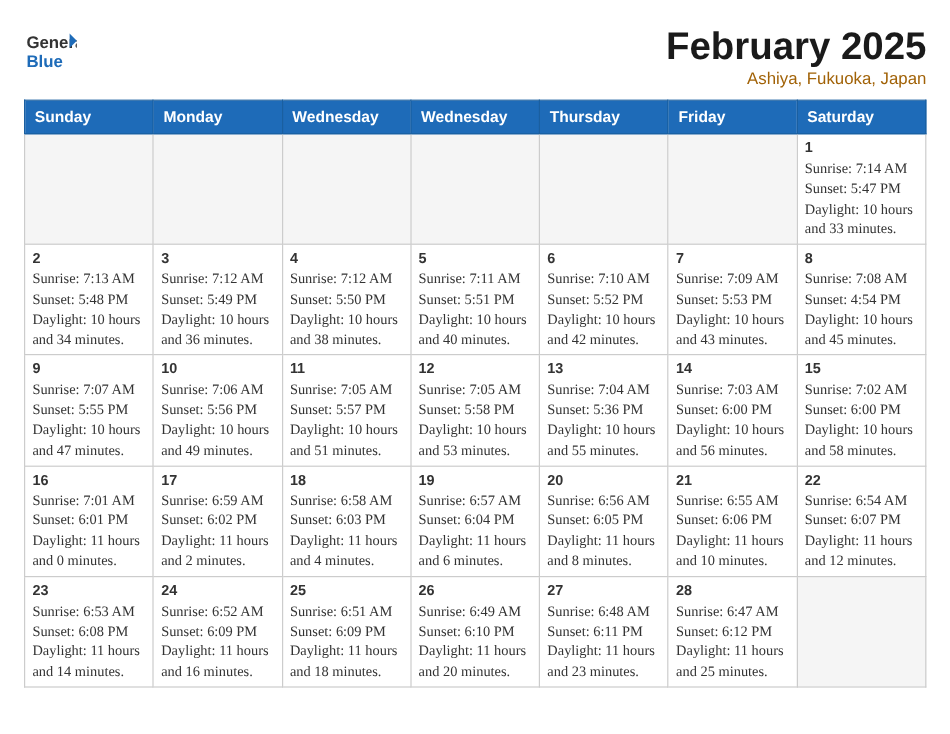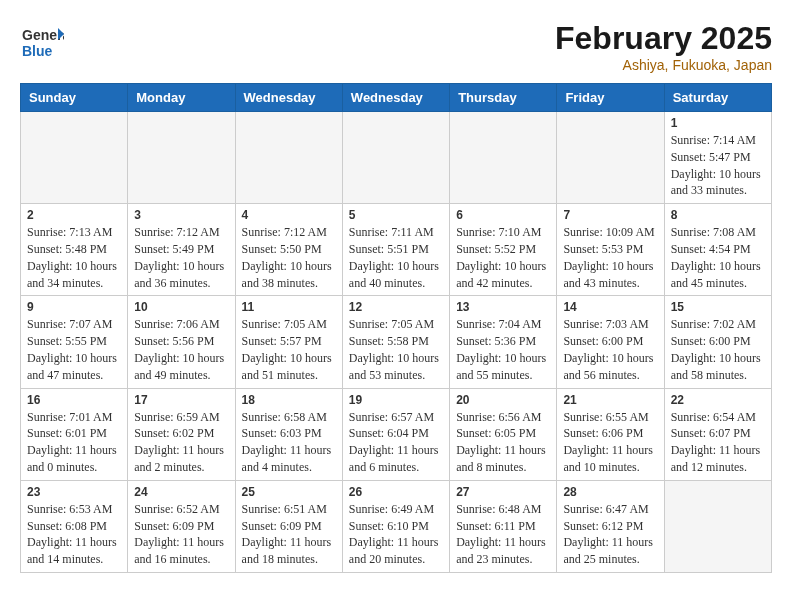--- a/index.html
+++ b/index.html
@@ -151,21 +151,21 @@
         </td>
         <td>
           <span class="day-num">6</span>
           <div class="day-info">Sunrise: 7:10 AM
 Sunset: 5:52 PM
 Daylight: 10 hours
 and 42 minutes.</div>
         </td>
         <td>
           <span class="day-num">7</span>
-          <div class="day-info">Sunrise: 10:09 AM
+          <div class="day-info">Sunrise: 7:09 AM
 Sunset: 5:53 PM
 Daylight: 10 hours
 and 43 minutes.</div>
         </td>
         <td>
           <span class="day-num">8</span>
           <div class="day-info">Sunrise: 7:08 AM
 Sunset: 4:54 PM
 Daylight: 10 hours
 and 45 minutes.</div>

